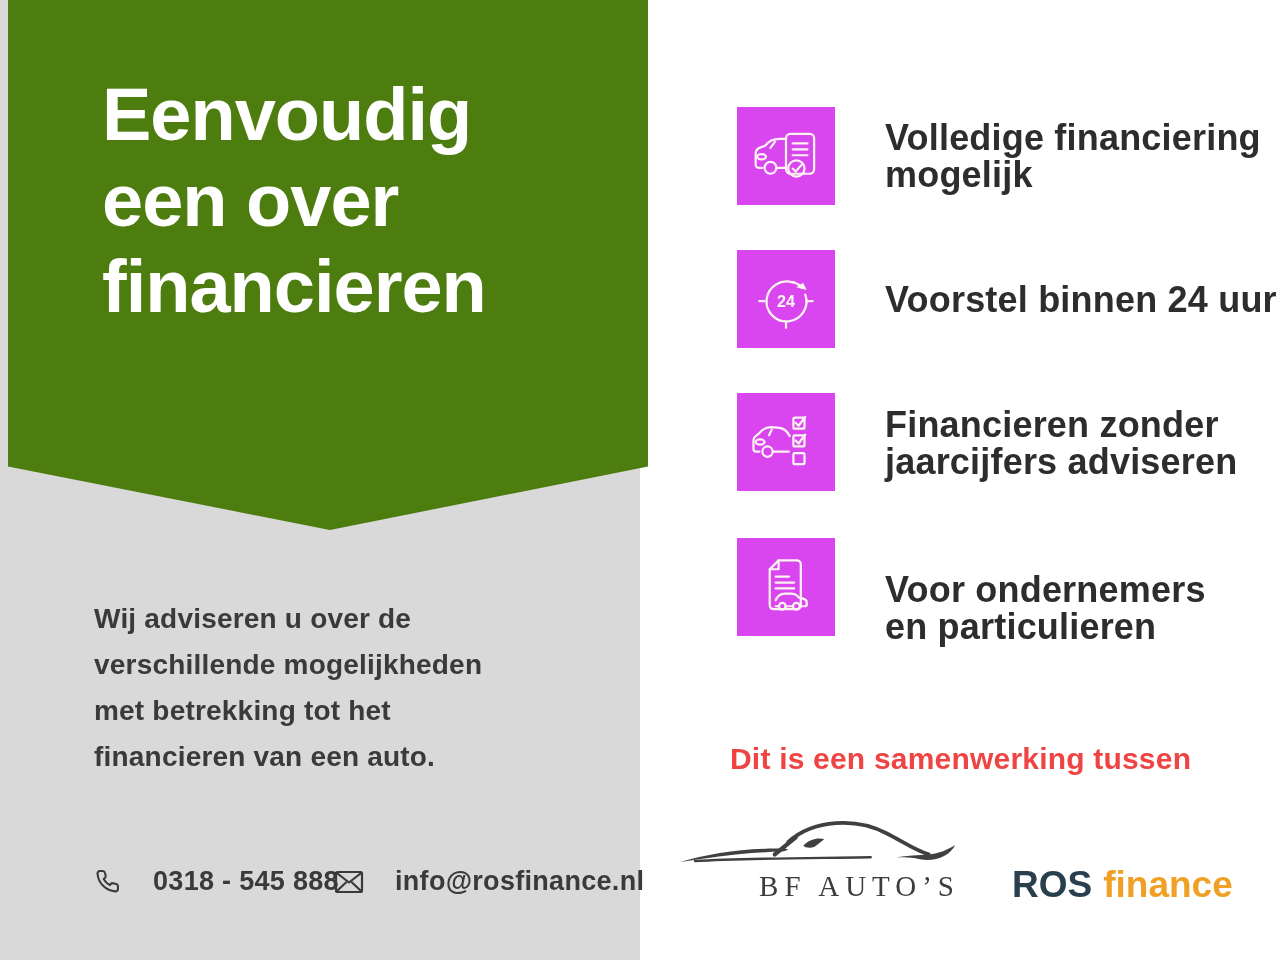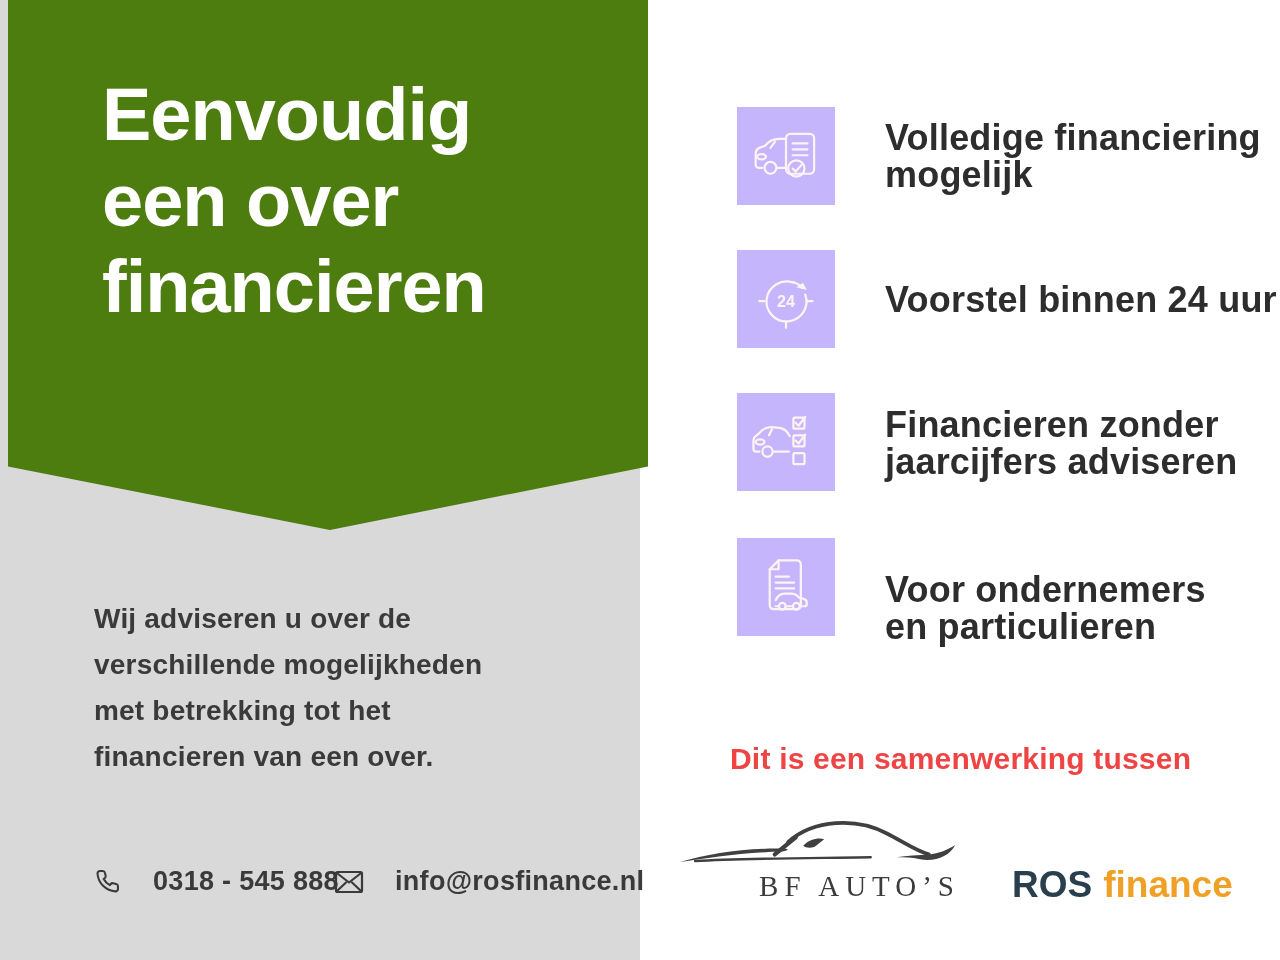--- a/index.html
+++ b/index.html
@@ -19,21 +19,21 @@
   }
   .intro{
     position:absolute;left:94px;top:596px;
     color:#3a3a3a;font-size:28px;line-height:46px;font-weight:700;letter-spacing:.2px;
   }
   .contact-item{position:absolute;display:flex;align-items:center;color:#3a3a3a;}
   .contact-text{font-size:27px;font-weight:600;letter-spacing:.3px;margin-left:16px;}
   .contact-icon{display:inline-block;margin-right:14px;line-height:0;}
   
   .feature-tile{
-    position:absolute;left:737px;width:98px;height:98px;background:#c4b5fd;
+    position:absolute;left:737px;width:98px;height:98px;background:#d946ef;
     display:flex;align-items:center;justify-content:center;
   }
   .feature-text{
     position:absolute;left:885px;color:#2d2d2d;
     font-size:36px;line-height:37px;font-weight:700;letter-spacing:.2px;
   }
   .partner-heading{
     position:absolute;left:730px;top:742px;color:#ef4444;
     font-size:30px;font-weight:700;letter-spacing:.2px;
   }
@@ -61,21 +61,21 @@
       <div>Eenvoudig</div>
       <div>een over</div>
       <div>financieren</div>
     </h1>
   </div>
 
   <div class="intro">
     <div>Wij adviseren u over de</div>
     <div>verschillende mogelijkheden</div>
     <div>met betrekking tot het</div>
-    <div>financieren van een over.</div>
+    <div>financieren van een auto.</div>
   </div>
 
   <div class="contact-item" style="left:93px;top:866px;">
     <span class="contact-icon">
       <svg width="30" height="30" viewBox="0 0 32 32" class="line-icon">
         <path d="M7.4,4.2 C5.9,4.2 4.7,5.4 4.8,6.9 C5.5,17.1 13.7,25.3 23.9,26 C25.4,26.1 26.6,24.9 26.6,23.4 V20.4 C26.6,19.3 25.8,18.3 24.7,18.1 L21.4,17.3 C20.5,17.1 19.6,17.4 19,18.1 L17.9,19.4 C15.2,18 12.8,15.6 11.4,12.9 L12.7,11.8 C13.4,11.2 13.7,10.3 13.5,9.4 L12.7,6.1 C12.5,5 11.5,4.2 10.4,4.2 Z"></path>
       </svg>
     </span>
     <span class="contact-text">0318 - 545 888</span>
   </div>

